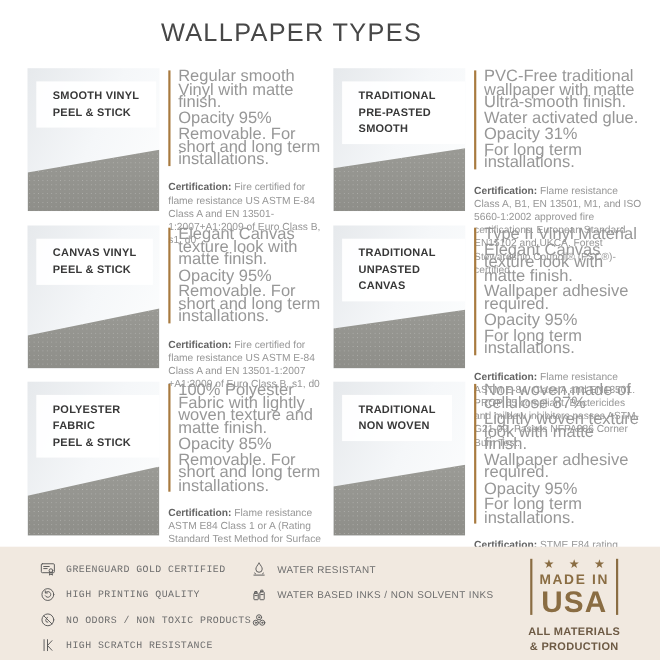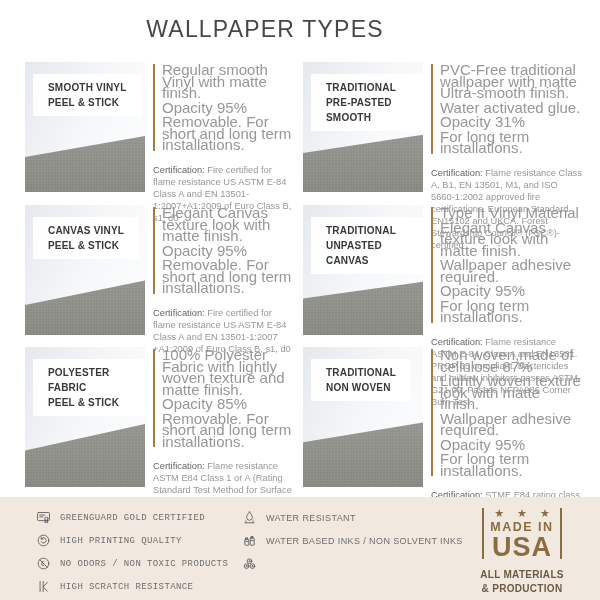--- a/index.html
+++ b/index.html
@@ -46,26 +46,26 @@
   .wide .desc{width:152px;}
   .features{
     border-left:2px solid #a87a3f;padding-left:7px;margin-top:2px;
     display:flex;flex-direction:column;gap:3px;
   }
   .features p{margin:0;font-size:15px;line-height:11.5px;color:#979797;}
   .cert{
     margin:13px 0 0 0;font-size:9.3px;line-height:12px;color:#979797;
     white-space:pre-line;
   }
-  .cert b{color:#646464;font-weight:normal;margin-top:48px;}
+  .cert b{color:#646464;font-weight:bold;margin-top:48px;}
   
   .footer{position:absolute;left:0;top:497px;width:600px;height:103px;background:#f1e9e0;}
   .fcol{position:absolute;display:flex;flex-direction:column;gap:8px;}
   #fleft{left:36px;top:13px;font-family:Liberation Mono, monospace;}
-  #fmid{left:242px;top:13px;}
+  #fmid{left:228px;top:13px;}
   .fitem{display:flex;align-items:center;gap:9px;height:15px;}
   .ficon{width:15px;height:15px;flex:none;}
   .ficon svg{display:block;width:15px;height:15px;stroke:#5a5a5a;fill:none;
     stroke-width:1.4;stroke-linecap:round;stroke-linejoin:round;}
   .flabel{font-size:9px;color:#6e6e6e;letter-spacing:.4px;white-space:nowrap;}
   .badge-wrap{position:absolute;left:462px;top:11px;width:120px;text-align:center;color:#8a6d43;}
   .badge-row{display:flex;justify-content:center;align-items:stretch;gap:5px;}
   .bar{width:2.5px;background:#8a6d43;}
   .badge-center{display:flex;flex-direction:column;align-items:center;}
   .stars{font-size:11px;letter-spacing:5px;text-indent:5px;line-height:1;}

